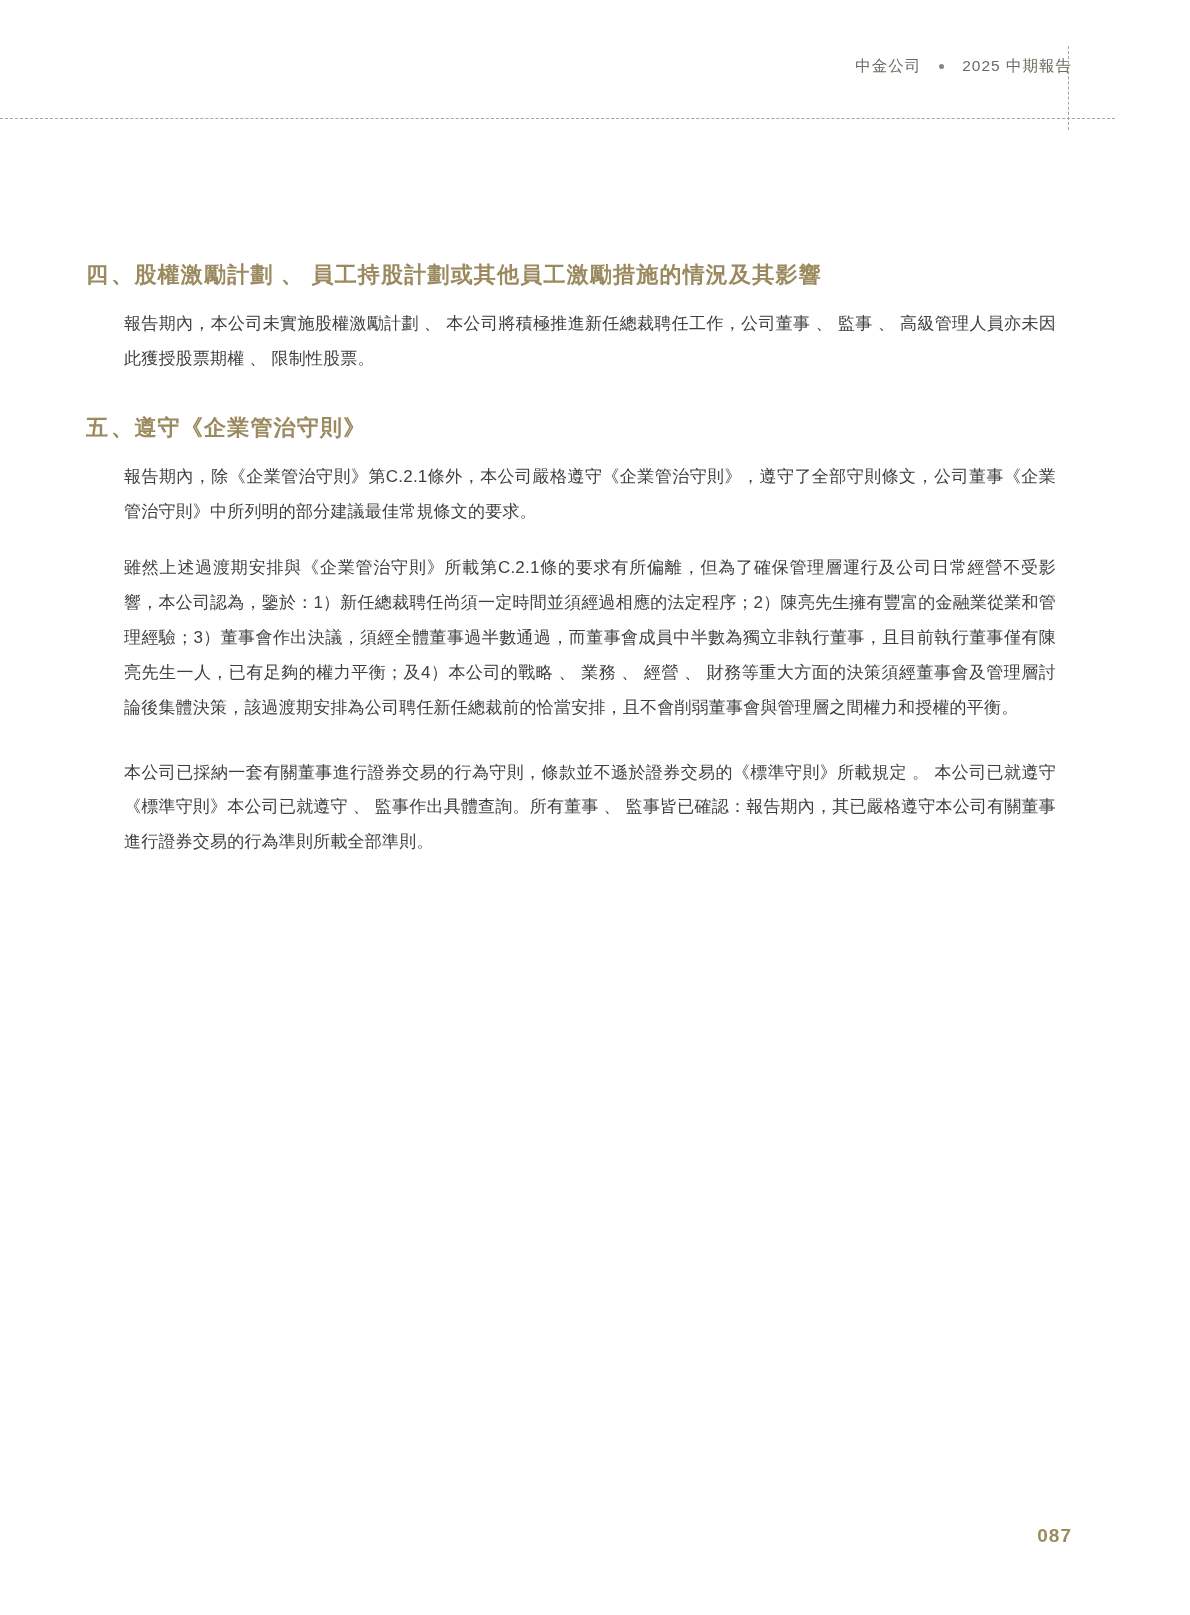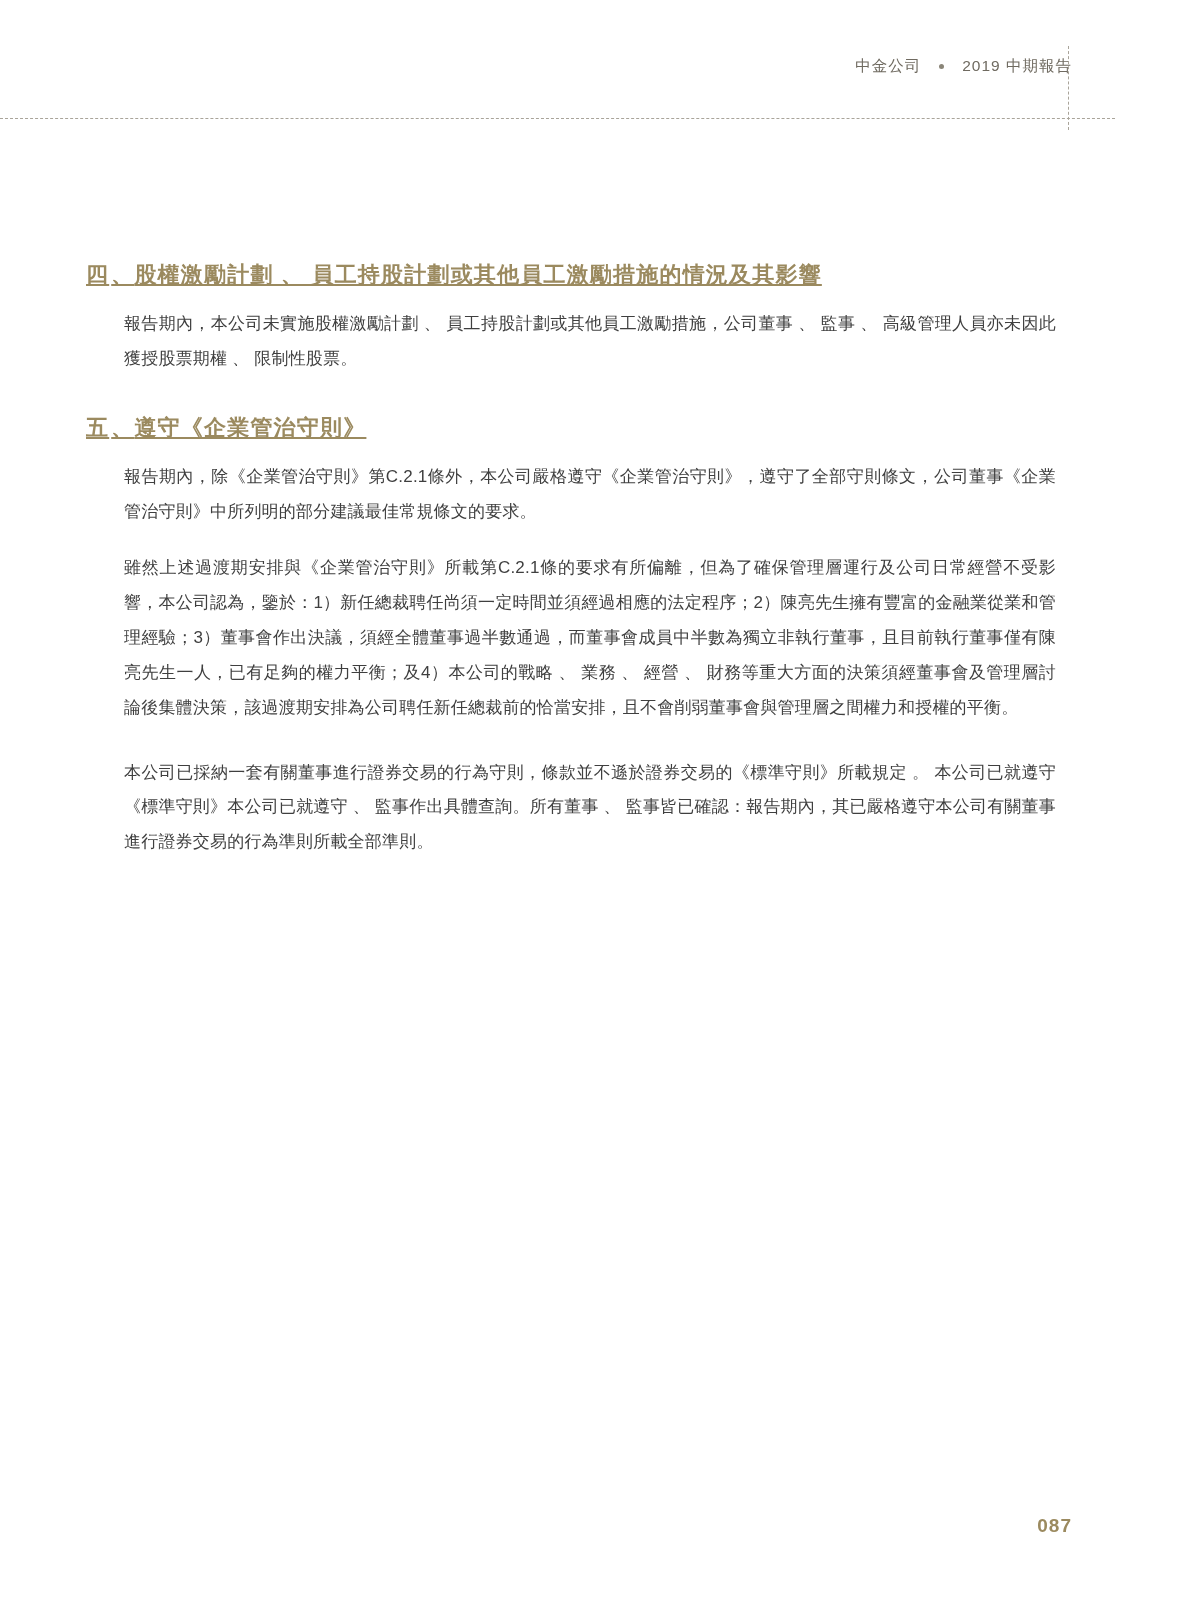--- a/index.html
+++ b/index.html
@@ -73,21 +73,20 @@
   }
 
   h2.section-title {
     font-size: 22px;
     font-weight: 700;
     color: #9b8a5f;
     letter-spacing: 1.2px;
     margin: 0 0 16px 0;
     line-height: 1.5;
     font-family: "Liberation Sans", "DejaVu Sans", sans-serif;
-    text-decoration: underline;
   }
   h2.section-title .num {
     margin-right: 2px;
   }
 
   .section {
     margin-bottom: 34px;
   }
   .section.sec-2 { margin-bottom: 30px; margin-top: 30px; }
 
@@ -98,48 +97,48 @@
     padding-left: 38px;
     text-align: justify;
     color: #3f3f3f;
     letter-spacing: 0.2px;
   }
   p.body:last-child { margin-bottom: 0; }
 
   
   .page-number {
     position: absolute;
-    bottom: 78px;
+    bottom: 68px;
     right: 118px;
     font-size: 19px;
     font-weight: 700;
     letter-spacing: 1px;
     color: #9b8a5f;
   }
 </style>
 </head>
 <body>
 
 <div class="page">
 
   <div class="header">
     <span>中金公司</span>
     <span class="dot"></span>
-    <span>2019 中期報告</span>
+    <span>2025 中期報告</span>
   </div>
   <div class="header-rule"></div>
   <div class="header-tick"></div>
 
   <div class="content">
 
     <div class="section sec-1">
       <h2 class="section-title">
         <span class="num">四</span><span>、</span><span>股權激勵計劃 、 員工持股計劃或其他員工激勵措施的情況及其影響</span>
       </h2>
-      <p class="body">報告期內，本公司未實施股權激勵計劃 、 員工持股計劃或其他員工激勵措施，公司董事 、 監事 、 高級管理人員亦未因此獲授股票期權 、 限制性股票。</p>
+      <p class="body">報告期內，本公司未實施股權激勵計劃 、 本公司將積極推進新任總裁聘任工作，公司董事 、 監事 、 高級管理人員亦未因此獲授股票期權 、 限制性股票。</p>
     </div>
 
     <div class="section sec-2">
       <h2 class="section-title">
         <span class="num">五</span><span>、</span><span>遵守《企業管治守則》</span>
       </h2>
       <p class="body">報告期內，除《企業管治守則》第C.2.1條外，本公司嚴格遵守《企業管治守則》，遵守了全部守則條文，公司董事《企業管治守則》中所列明的部分建議最佳常規條文的要求。</p>
       <p class="body">雖然上述過渡期安排與《企業管治守則》所載第C.2.1條的要求有所偏離，但為了確保管理層運行及公司日常經營不受影響，本公司認為，鑒於：1）新任總裁聘任尚須一定時間並須經過相應的法定程序；2）陳亮先生擁有豐富的金融業從業和管理經驗；3）董事會作出決議，須經全體董事過半數通過，而董事會成員中半數為獨立非執行董事，且目前執行董事僅有陳亮先生一人，已有足夠的權力平衡；及4）本公司的戰略 、 業務 、 經營 、 財務等重大方面的決策須經董事會及管理層討論後集體決策，該過渡期安排為公司聘任新任總裁前的恰當安排，且不會削弱董事會與管理層之間權力和授權的平衡。</p>
     </div>
 

